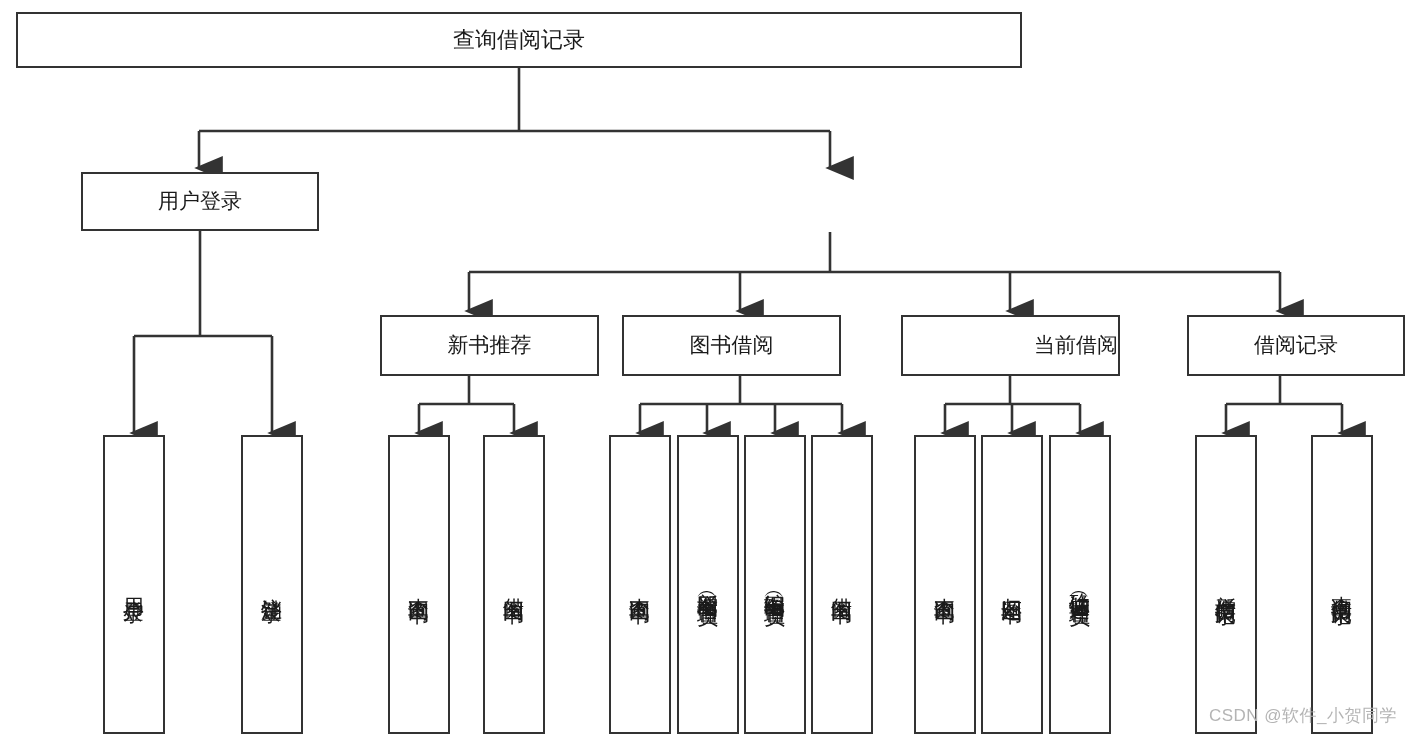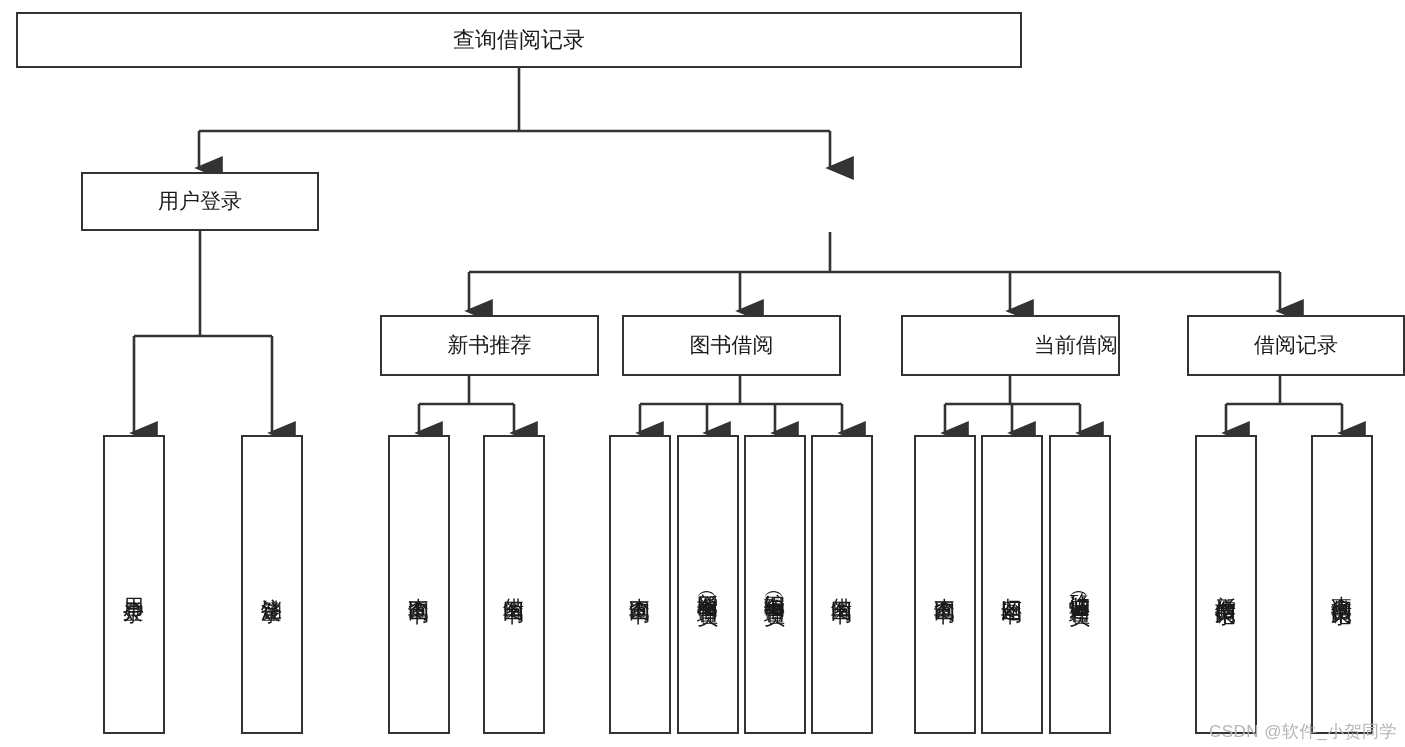--- a/index.html
+++ b/index.html
@@ -56,21 +56,21 @@
     writing-mode: vertical-rl;
     text-orientation: upright;
     font-size: 21px;
     letter-spacing: 2px;
     line-height: 1;
     white-space: nowrap;
   }
   #watermark {
     position: absolute;
     right: 8px;
-    bottom: 4px;
+    bottom: 20px;
     font-size: 17px;
     color: #b4b4b4;
     letter-spacing: 0.5px;
     white-space: nowrap;
     font-family: "Liberation Sans", "DejaVu Sans", sans-serif;
   }
 </style>
 </head>
 <body>
 

